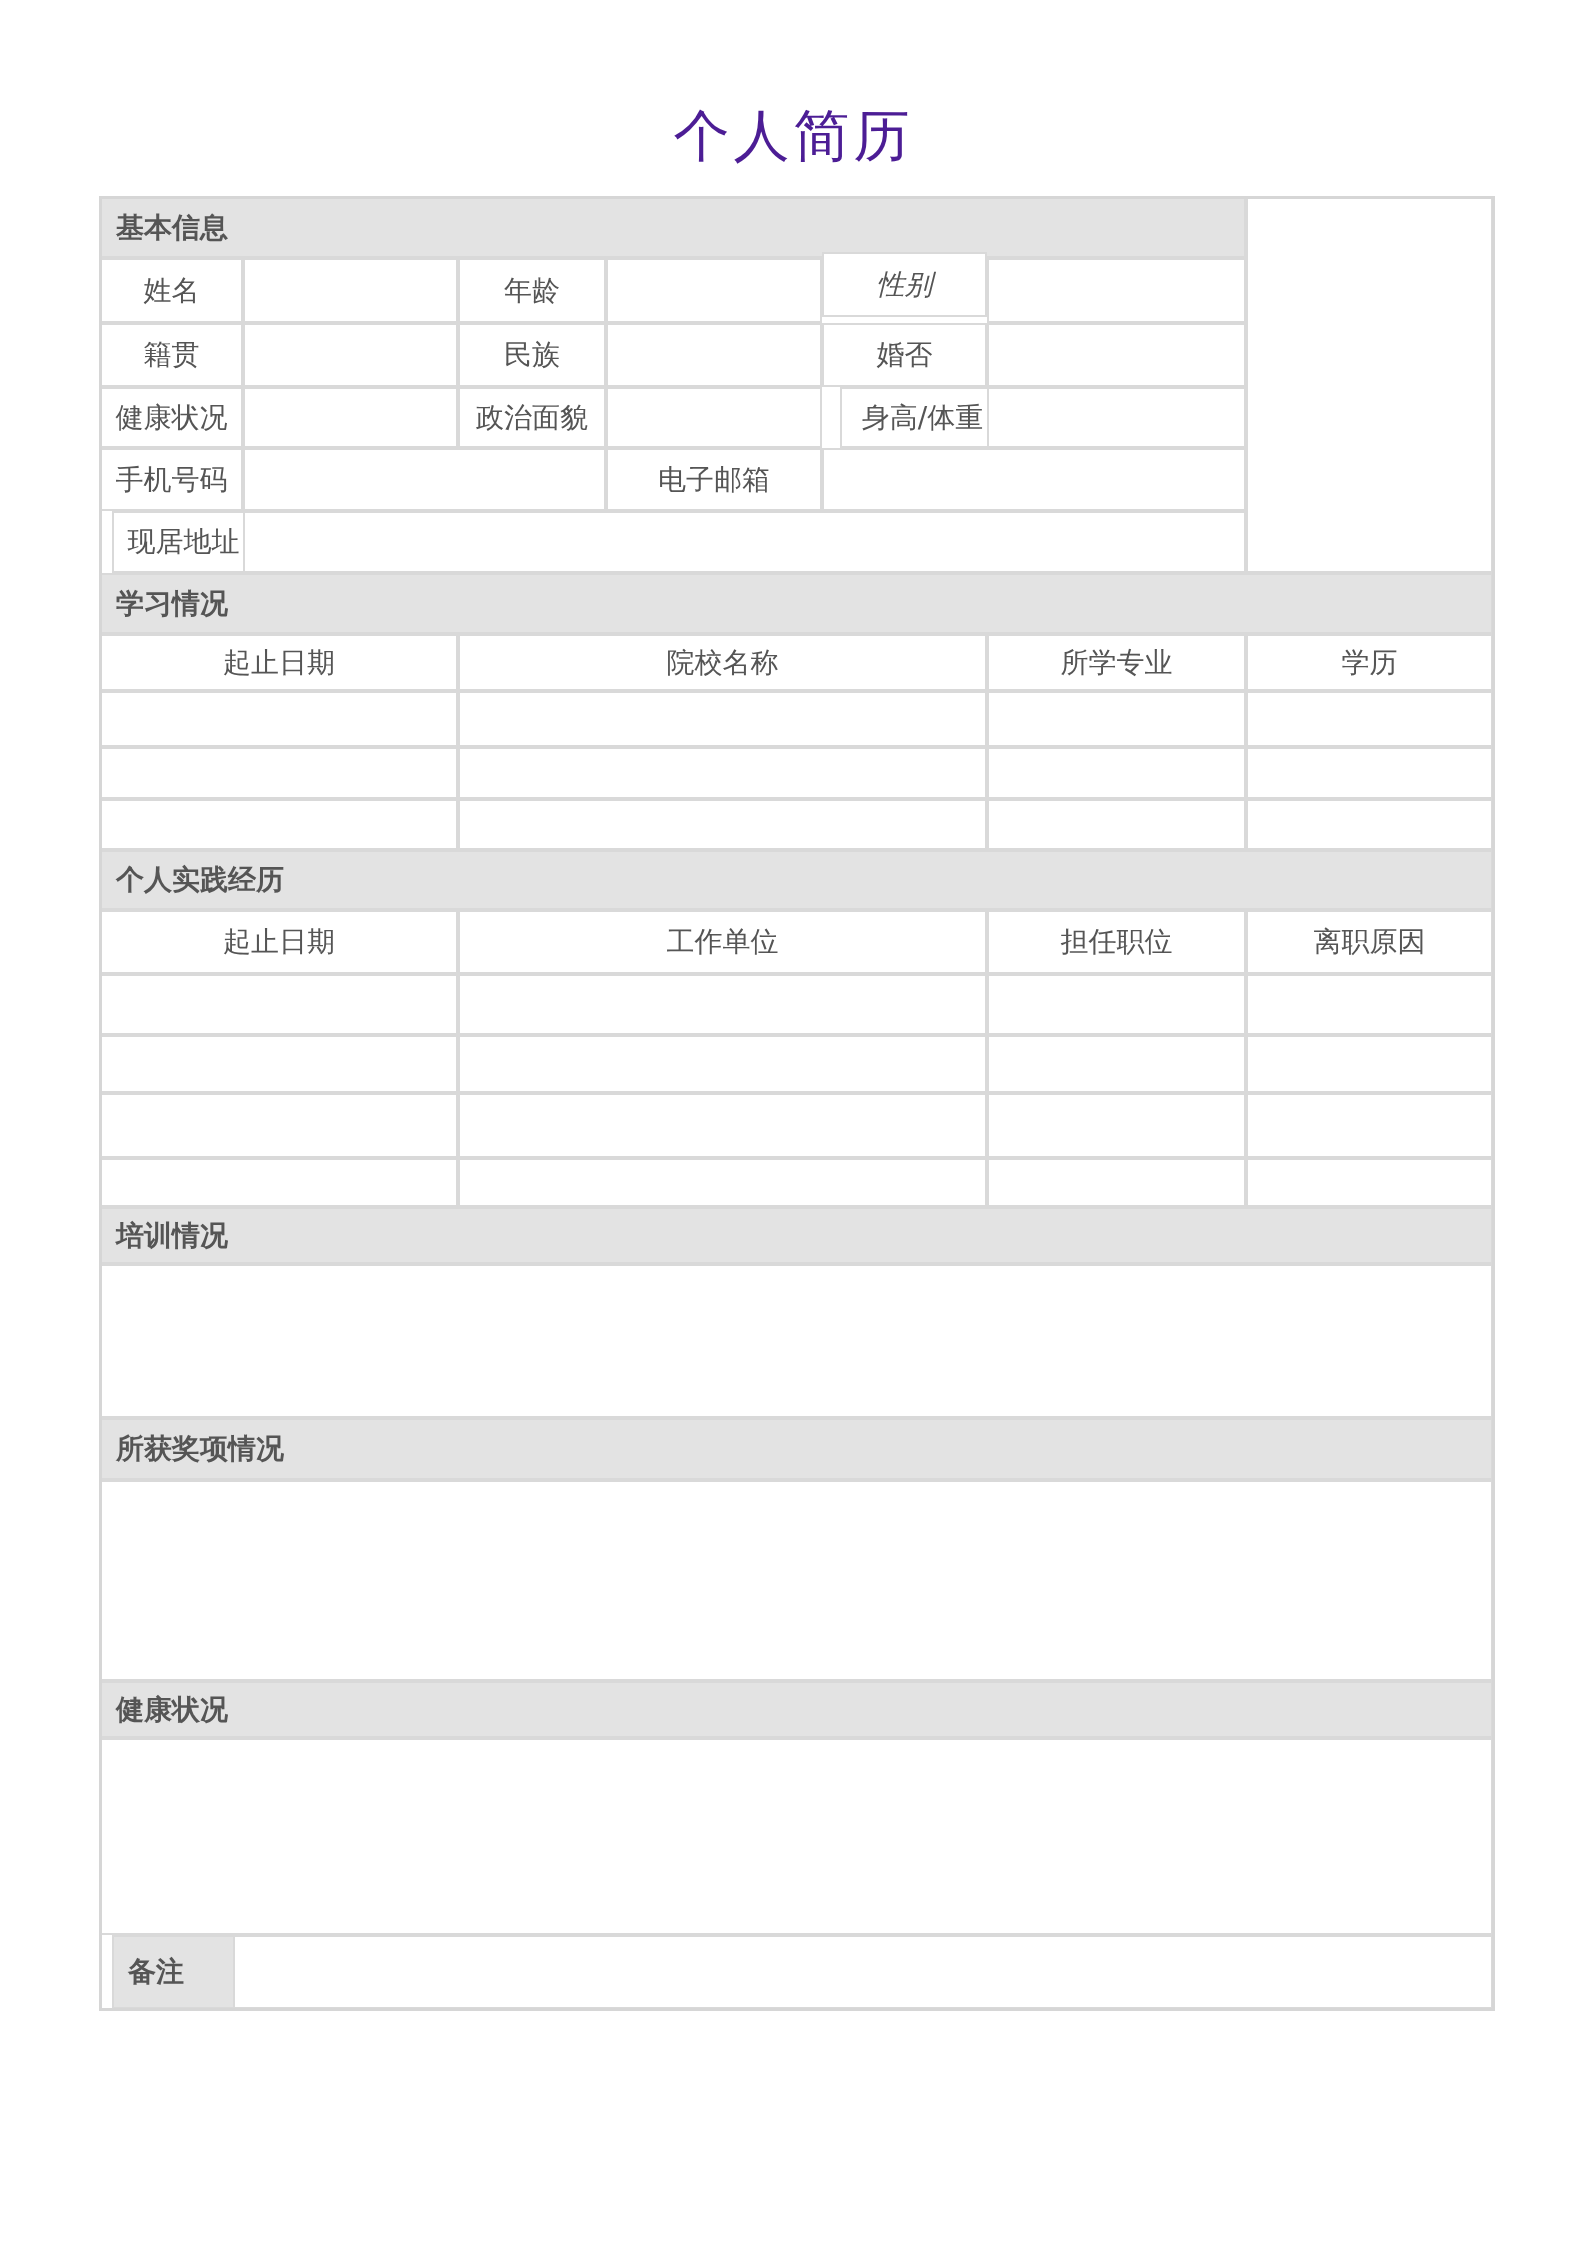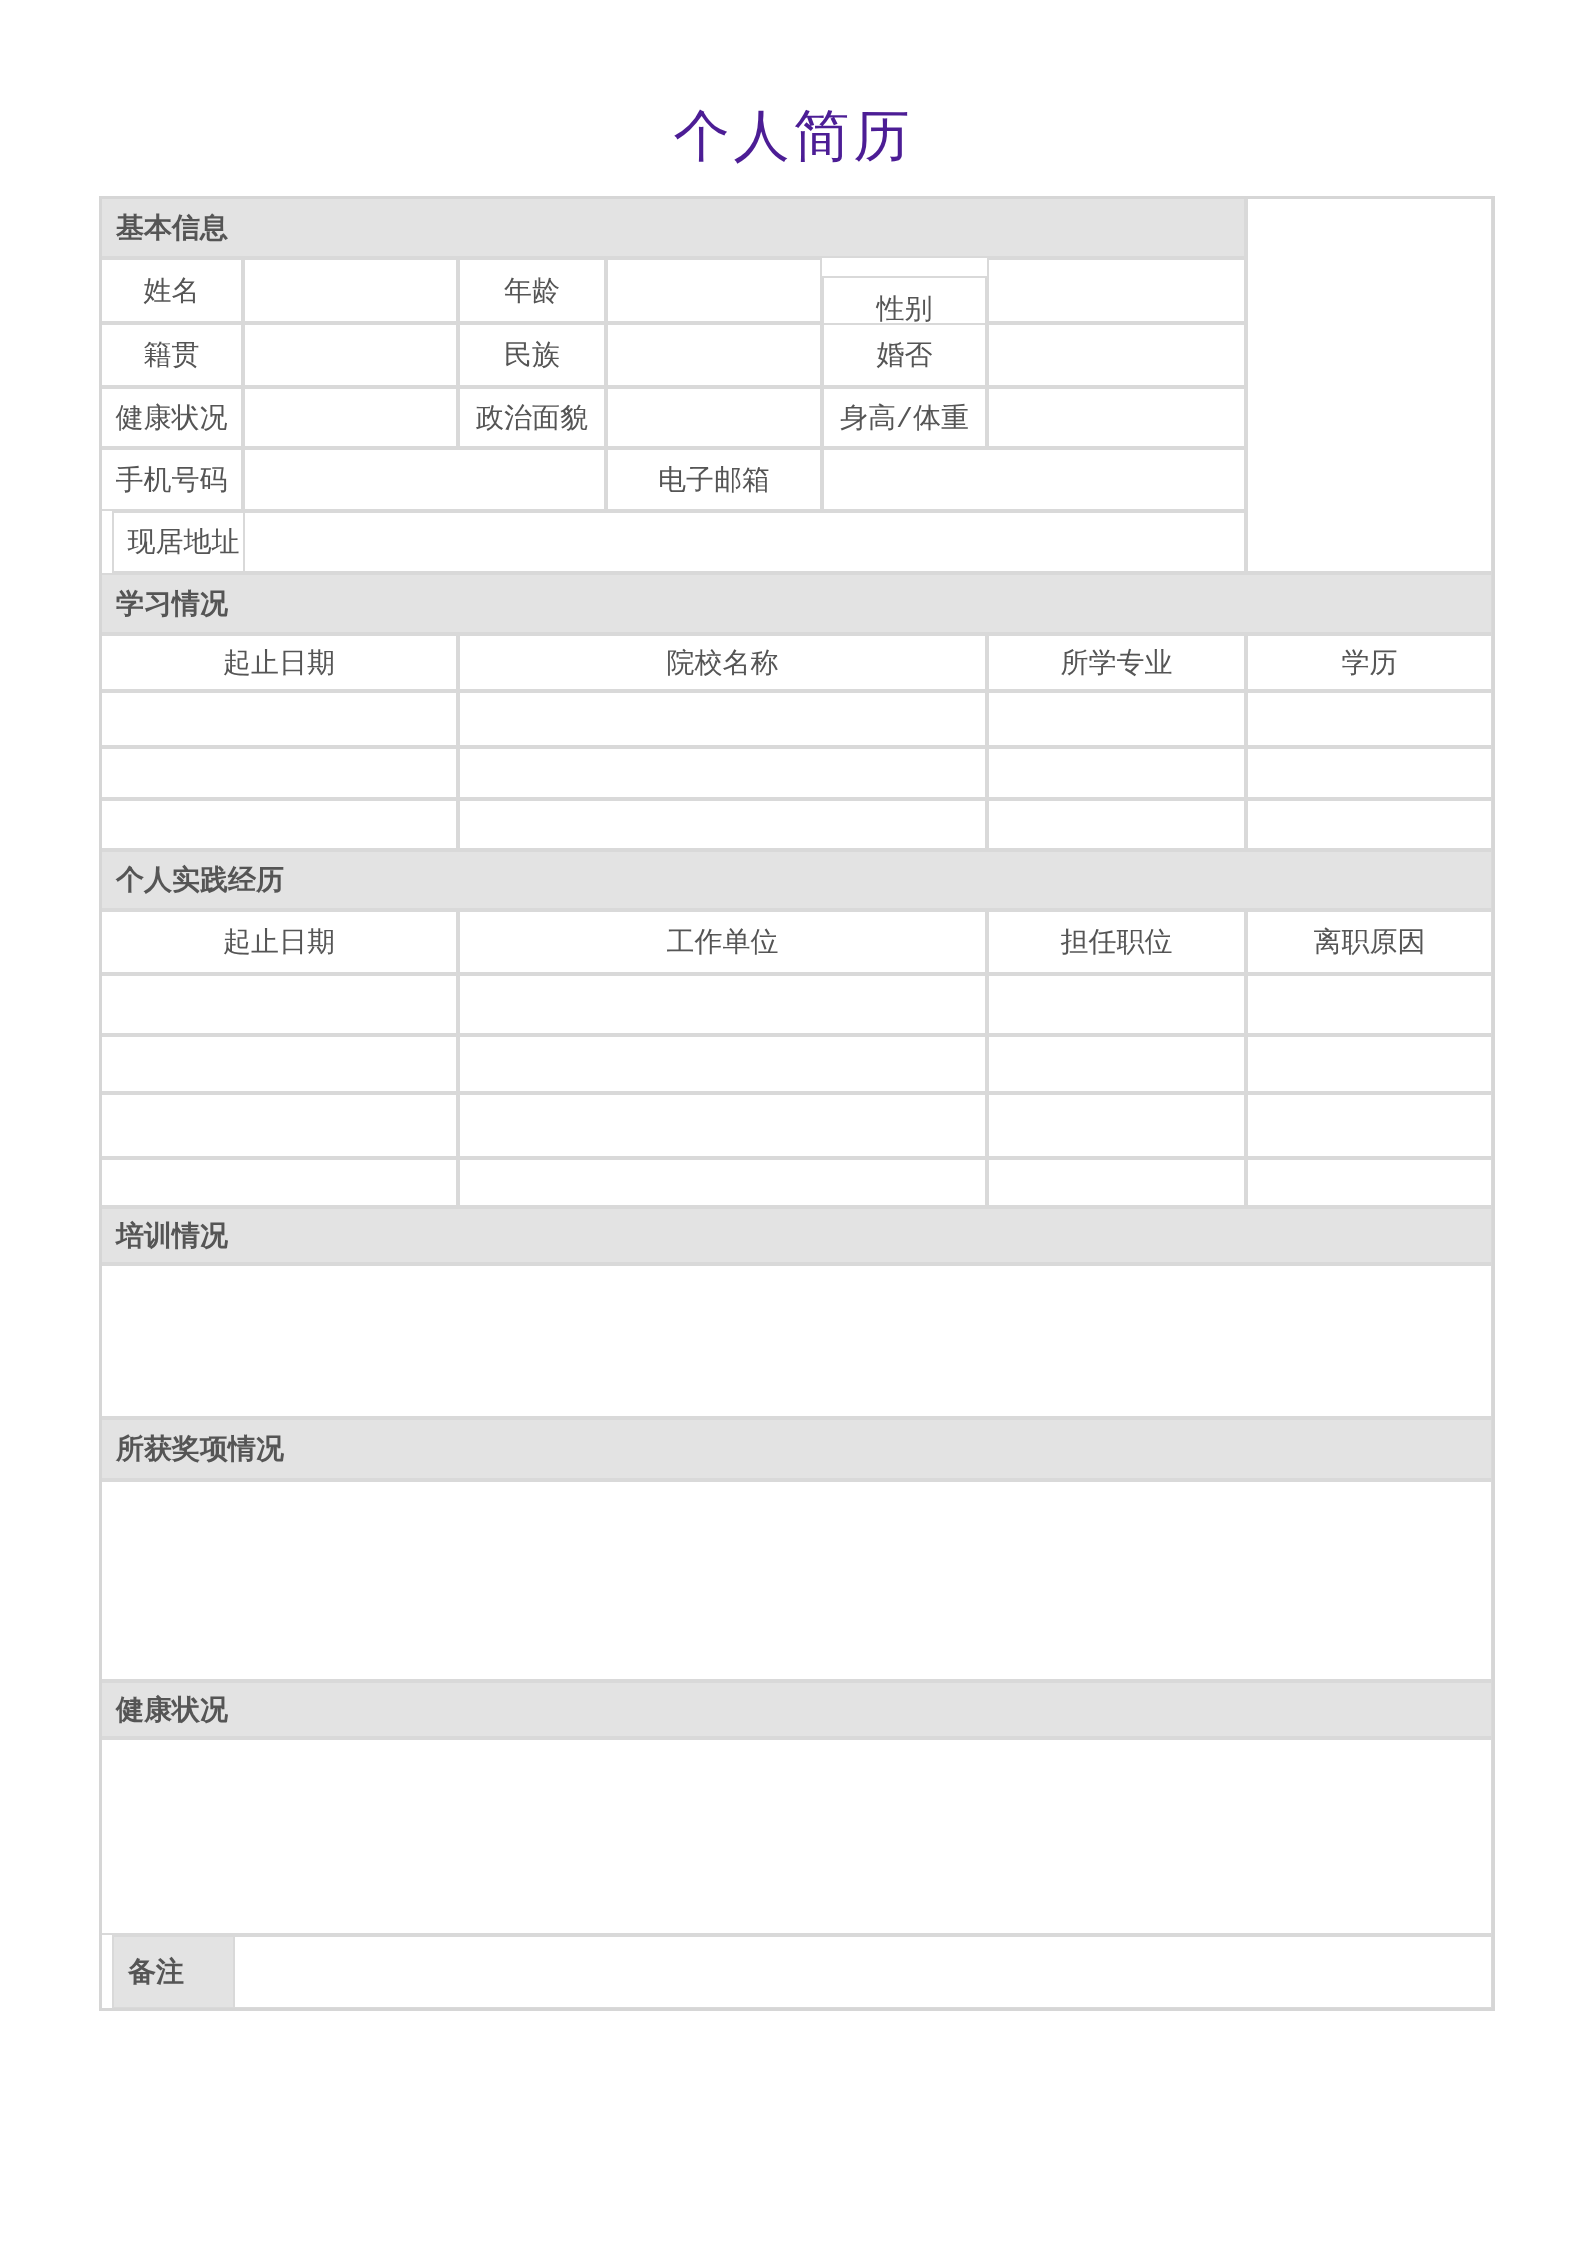--- a/index.html
+++ b/index.html
@@ -23,35 +23,35 @@
 
 <div>
 
   <div class="cell head" style="left:100px;top:197px;width:1146px;height:61px;">基本信息</div>
   <div class="cell" style="left:1246px;top:197px;width:247px;height:376px;"></div>
 
   <div class="cell" style="left:100px;top:258px;width:143px;height:65px;">姓名</div>
   <div class="cell" style="left:243px;top:258px;width:215px;height:65px;"></div>
   <div class="cell" style="left:458px;top:258px;width:148px;height:65px;">年龄</div>
   <div class="cell" style="left:606px;top:258px;width:216px;height:65px;"></div>
-  <div class="cell" style="left:822px;top:276px;width:165px;height:65px;">性别</div>
+  <div class="cell" style="left:822px;top:252px;width:165px;height:65px;font-style:italic;">性别</div>
   <div class="cell" style="left:987px;top:258px;width:259px;height:65px;"></div>
 
   <div class="cell" style="left:100px;top:323px;width:143px;height:64px;">籍贯</div>
   <div class="cell" style="left:243px;top:323px;width:215px;height:64px;"></div>
   <div class="cell" style="left:458px;top:323px;width:148px;height:64px;">民族</div>
   <div class="cell" style="left:606px;top:323px;width:216px;height:64px;"></div>
   <div class="cell" style="left:822px;top:323px;width:165px;height:64px;">婚否</div>
   <div class="cell" style="left:987px;top:323px;width:259px;height:64px;"></div>
 
   <div class="cell" style="left:100px;top:387px;width:143px;height:61px;">健康状况</div>
   <div class="cell" style="left:243px;top:387px;width:215px;height:61px;"></div>
   <div class="cell" style="left:458px;top:387px;width:148px;height:61px;">政治面貌</div>
   <div class="cell" style="left:606px;top:387px;width:216px;height:61px;"></div>
-  <div class="cell" style="left:822px;top:387px;width:165px;height:61px;font-family:Liberation Mono, monospace;">身高/体重</div>
+  <div class="cell" style="left:840px;top:387px;width:165px;height:61px;">身高/体重</div>
   <div class="cell" style="left:987px;top:387px;width:259px;height:61px;"></div>
 
   <div class="cell" style="left:100px;top:448px;width:143px;height:63px;">手机号码</div>
   <div class="cell" style="left:243px;top:448px;width:363px;height:63px;"></div>
   <div class="cell" style="left:606px;top:448px;width:216px;height:63px;">电子邮箱</div>
   <div class="cell" style="left:822px;top:448px;width:424px;height:63px;"></div>
 
   <div class="cell" style="left:100px;top:511px;width:143px;height:62px;margin-left:12px;">现居地址</div>
   <div class="cell" style="left:243px;top:511px;width:1003px;height:62px;"></div>
 

